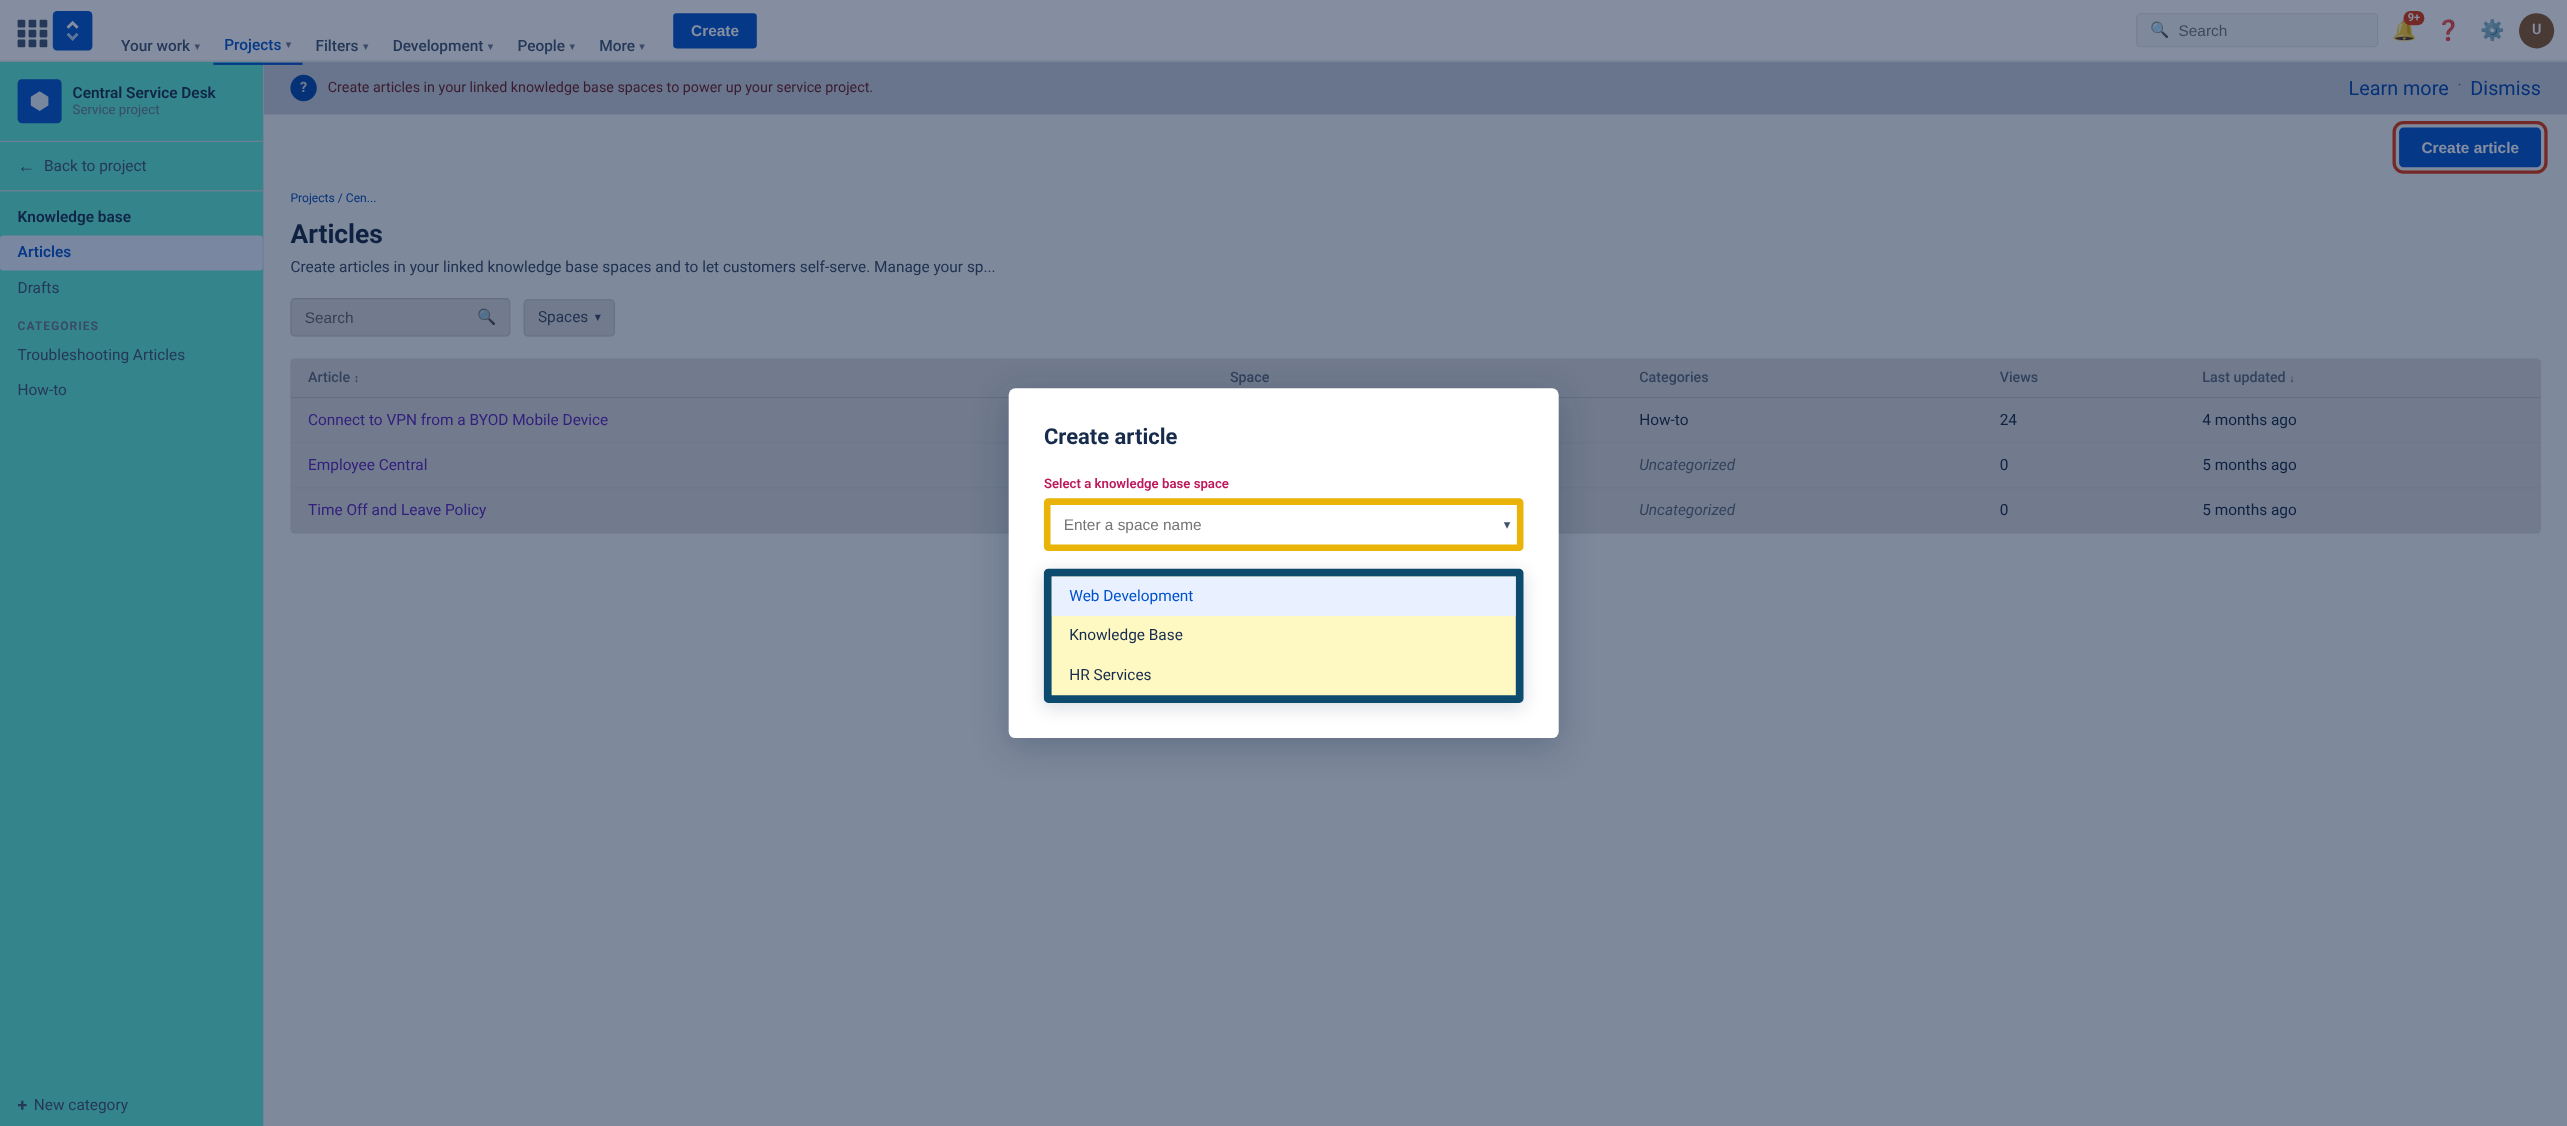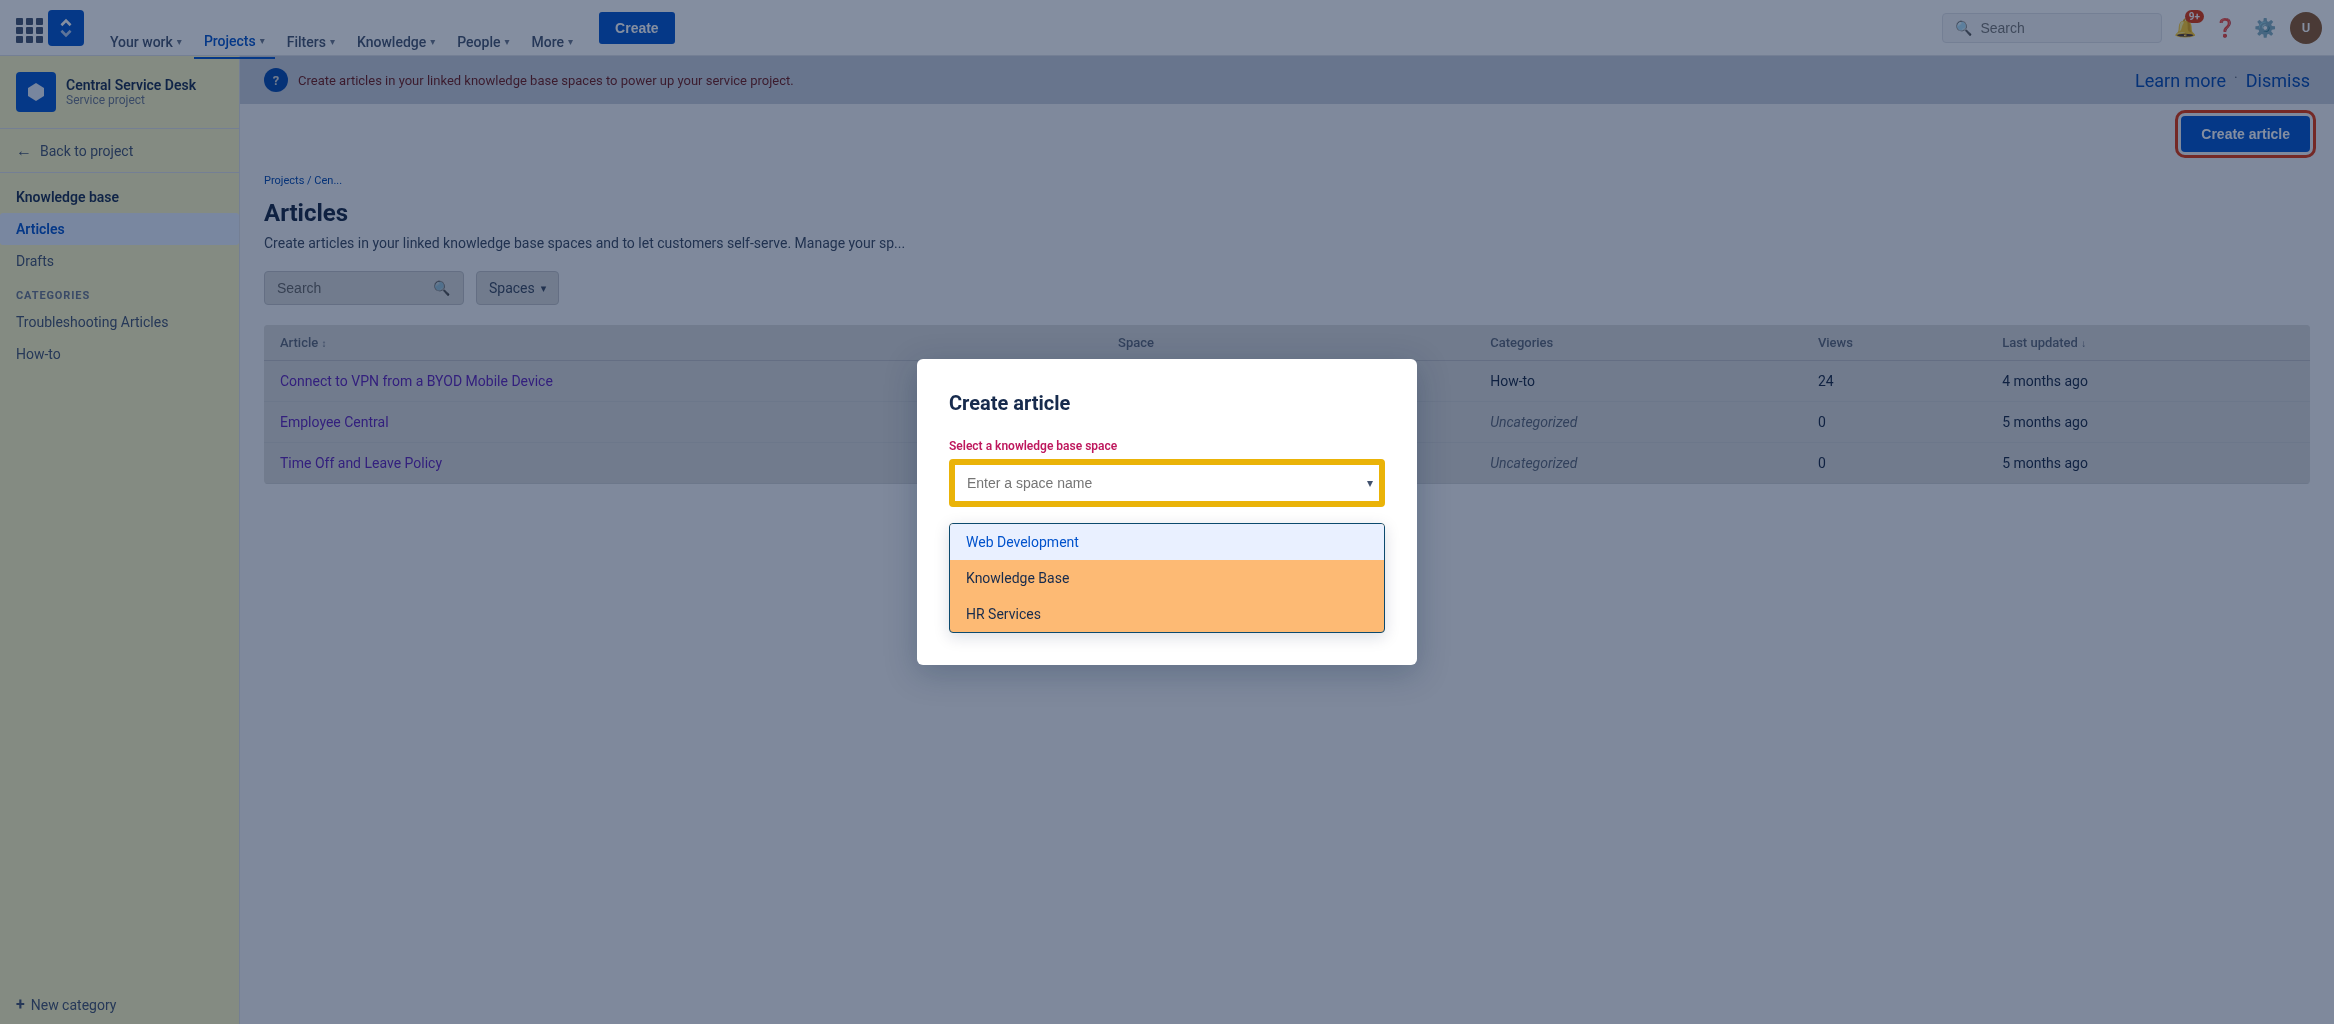--- a/index.html
+++ b/index.html
@@ -33,21 +33,21 @@
     .notif-badge {
       position: absolute; top: -2px; right: -2px; background: #de350b; color: #fff;
       border-radius: 10px; font-size: 10px; font-weight: 700; padding: 1px 4px;
     }
     .avatar { width: 32px; height: 32px; border-radius: 50%; background: #8b572a; overflow: hidden; cursor: pointer; }
 
     
     .layout { display: flex; height: calc(100vh - 56px); }
 
     
-    .sidebar { width: 240px; background: #fef9c3; border-right: 1px solid #dfe1e6; display: flex; flex-direction: column; overflow-y: auto; flex-shrink: 0; }
+    .sidebar { width: 240px; background: #5eead4; border-right: 1px solid #dfe1e6; display: flex; flex-direction: column; overflow-y: auto; flex-shrink: 0; }
     .sidebar-project { padding: 16px; display: flex; align-items: center; gap: 10px; border-bottom: 1px solid #dfe1e6; }
     .project-icon { width: 40px; height: 40px; background: #0052cc; border-radius: 4px; display: flex; align-items: center; justify-content: center; }
     .project-info { flex: 1; }
     .project-name { font-size: 14px; font-weight: 600; color: #172b4d; }
     .project-type { font-size: 12px; color: #6b778c; }
     .sidebar-back { display: flex; align-items: center; gap: 8px; padding: 12px 16px; cursor: pointer; color: #42526e; border-bottom: 1px solid #dfe1e6; }
     .sidebar-section-header { padding: 16px 16px 8px; font-size: 14px; font-weight: 600; color: #172b4d; }
     .sidebar-item { padding: 8px 16px; cursor: pointer; color: #42526e; font-size: 14px; }
     .sidebar-item.active { background: #e9f0ff; color: #0052cc; font-weight: 600; border-radius: 3px; }
     .sidebar-category-header { padding: 12px 16px 4px; font-size: 11px; font-weight: 700; color: #6b778c; letter-spacing: 0.08em; text-transform: uppercase; }
@@ -106,21 +106,21 @@
     .modal-select-wrap { position: relative; margin-bottom: 16px; }
     .modal-select-input {
       width: 100%; padding: 10px 36px 10px 12px; border: 6px solid #eab308;
       border-radius: 4px; font-size: 14px; color: #42526e; outline: none;
       appearance: none; background: #fff; cursor: pointer;
     }
     .modal-chevron { position: absolute; right: 12px; top: 50%; transform: translateY(-50%); color: #42526e; pointer-events: none; font-size: 12px; }
 
     
     .dropdown-list {
-      background: #fdba74; border: 1px solid #0c4a6e; border-radius: 4px;
+      background: #fef9c3; border: 7px solid #0c4a6e; border-radius: 4px;
       box-shadow: 0 4px 16px rgba(9,30,66,0.15); overflow: hidden;
     }
     .dropdown-item { padding: 10px 16px; cursor: pointer; font-size: 14px; color: #172b4d; }
     .dropdown-item.selected { background: #e9f0ff; color: #0052cc; }
 
     
     .dimmed { filter: brightness(0.85); pointer-events: none; }
   </style>
 </head>
 <body>
@@ -151,21 +151,21 @@
       </div>
       <div class="nav-item active">
         <span>Projects</span>
         <span class="chevron">▾</span>
       </div>
       <div class="nav-item">
         <span>Filters</span>
         <span class="chevron">▾</span>
       </div>
       <div class="nav-item">
-        <span>Knowledge</span>
+        <span>Development</span>
         <span class="chevron">▾</span>
       </div>
       <div class="nav-item">
         <span>People</span>
         <span class="chevron">▾</span>
       </div>
       <div class="nav-item">
         <span>More</span>
         <span class="chevron">▾</span>
       </div>

